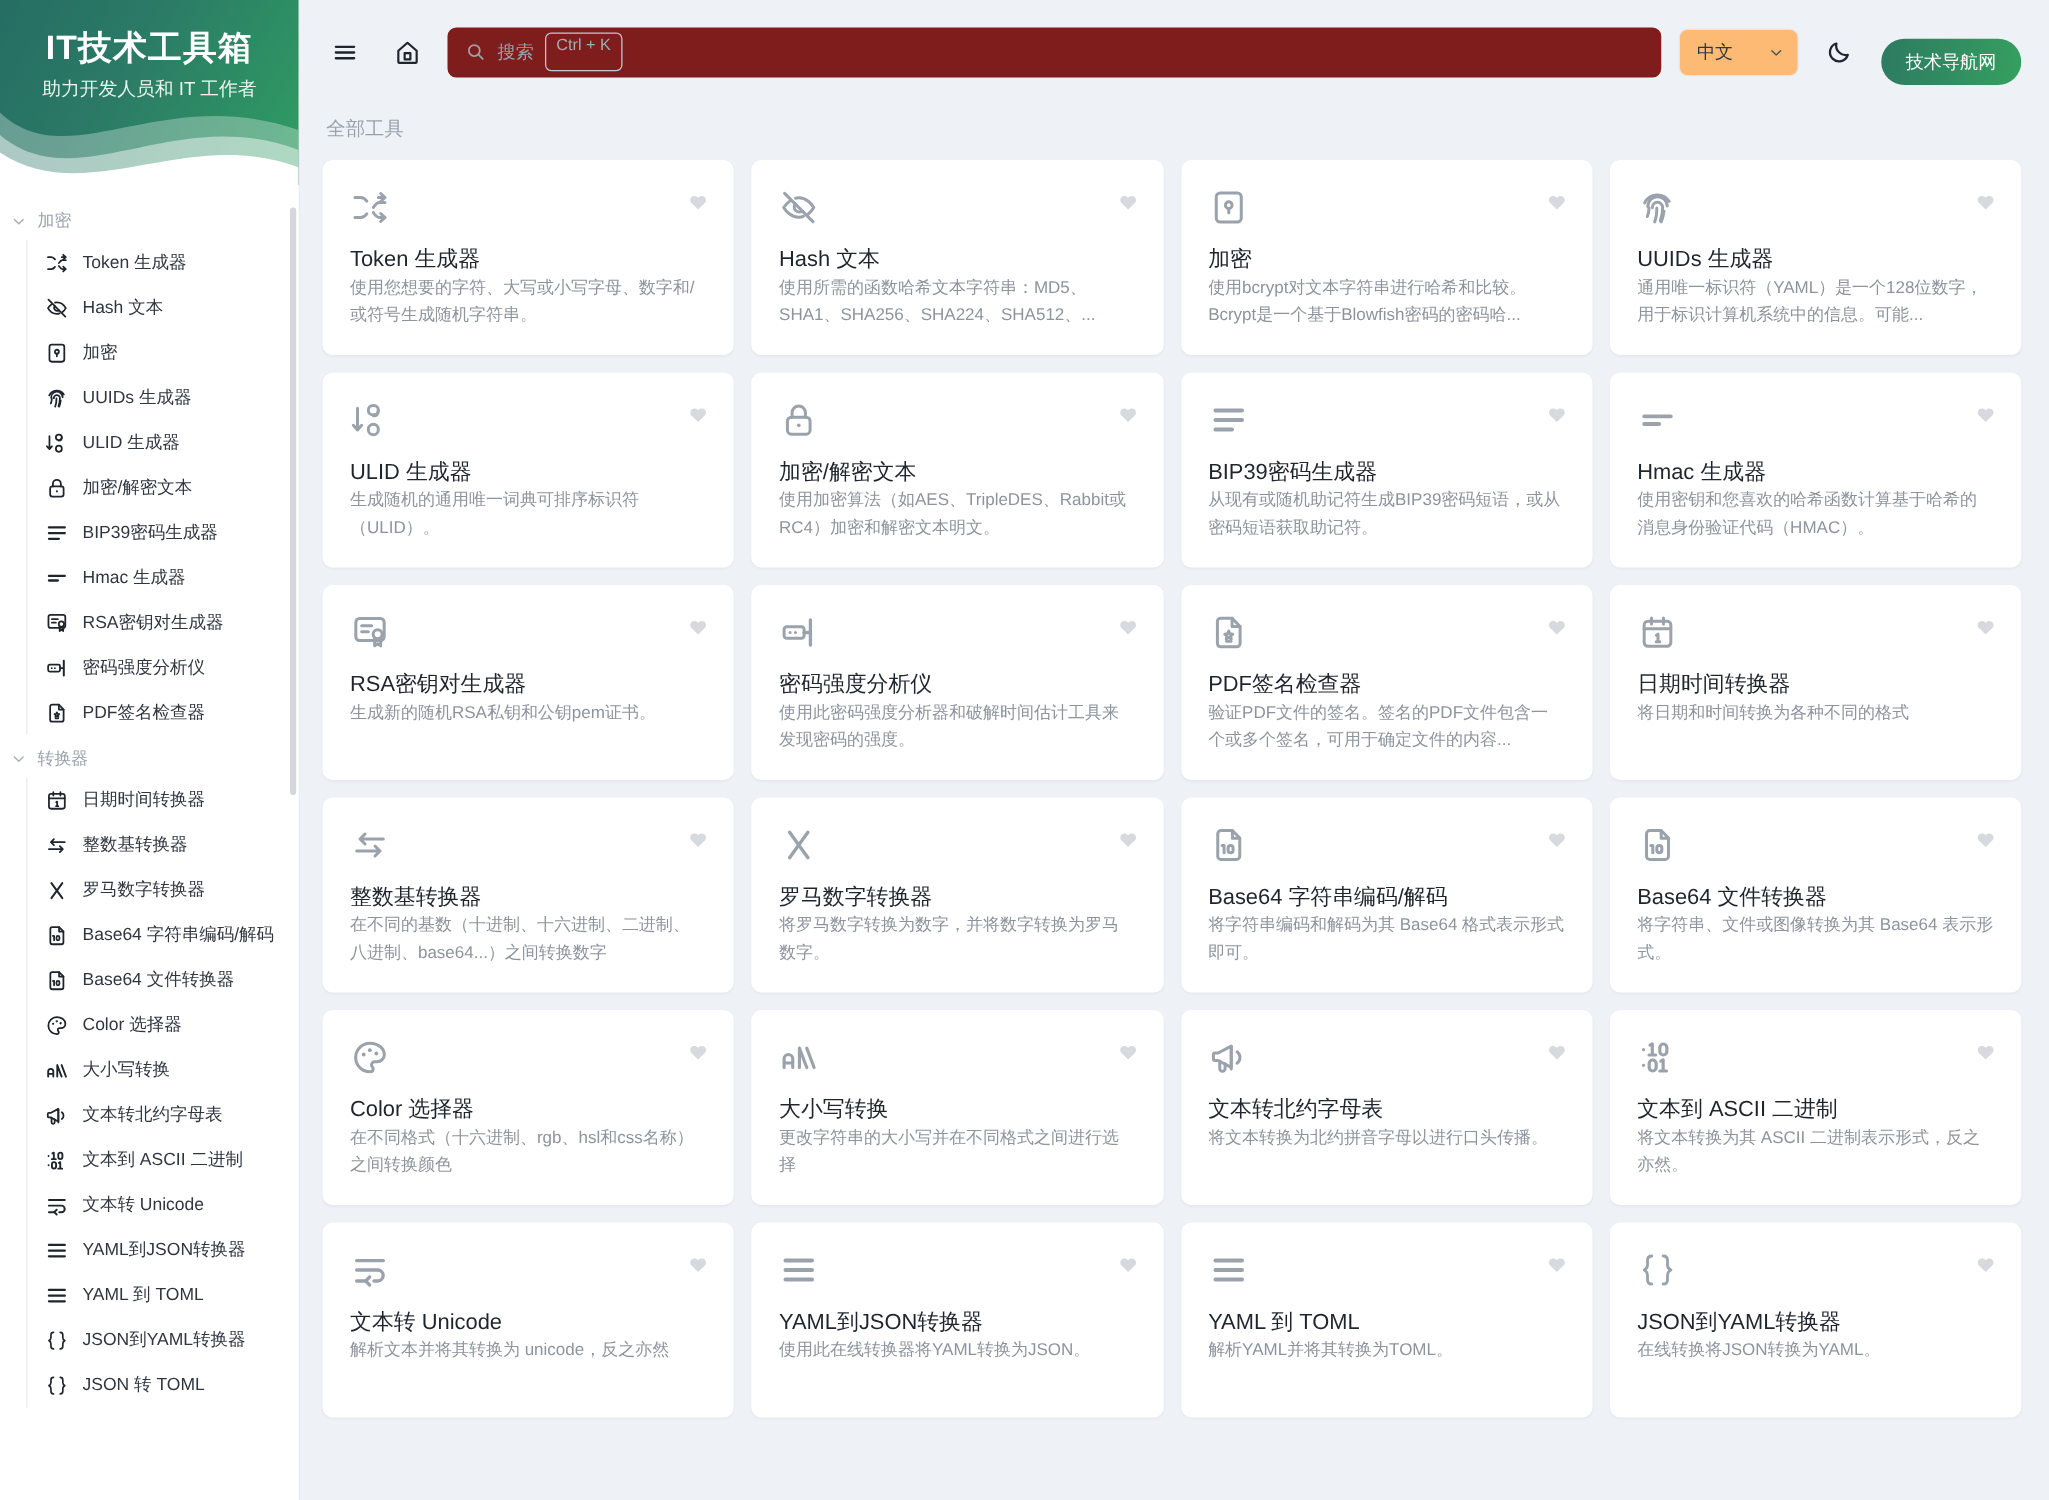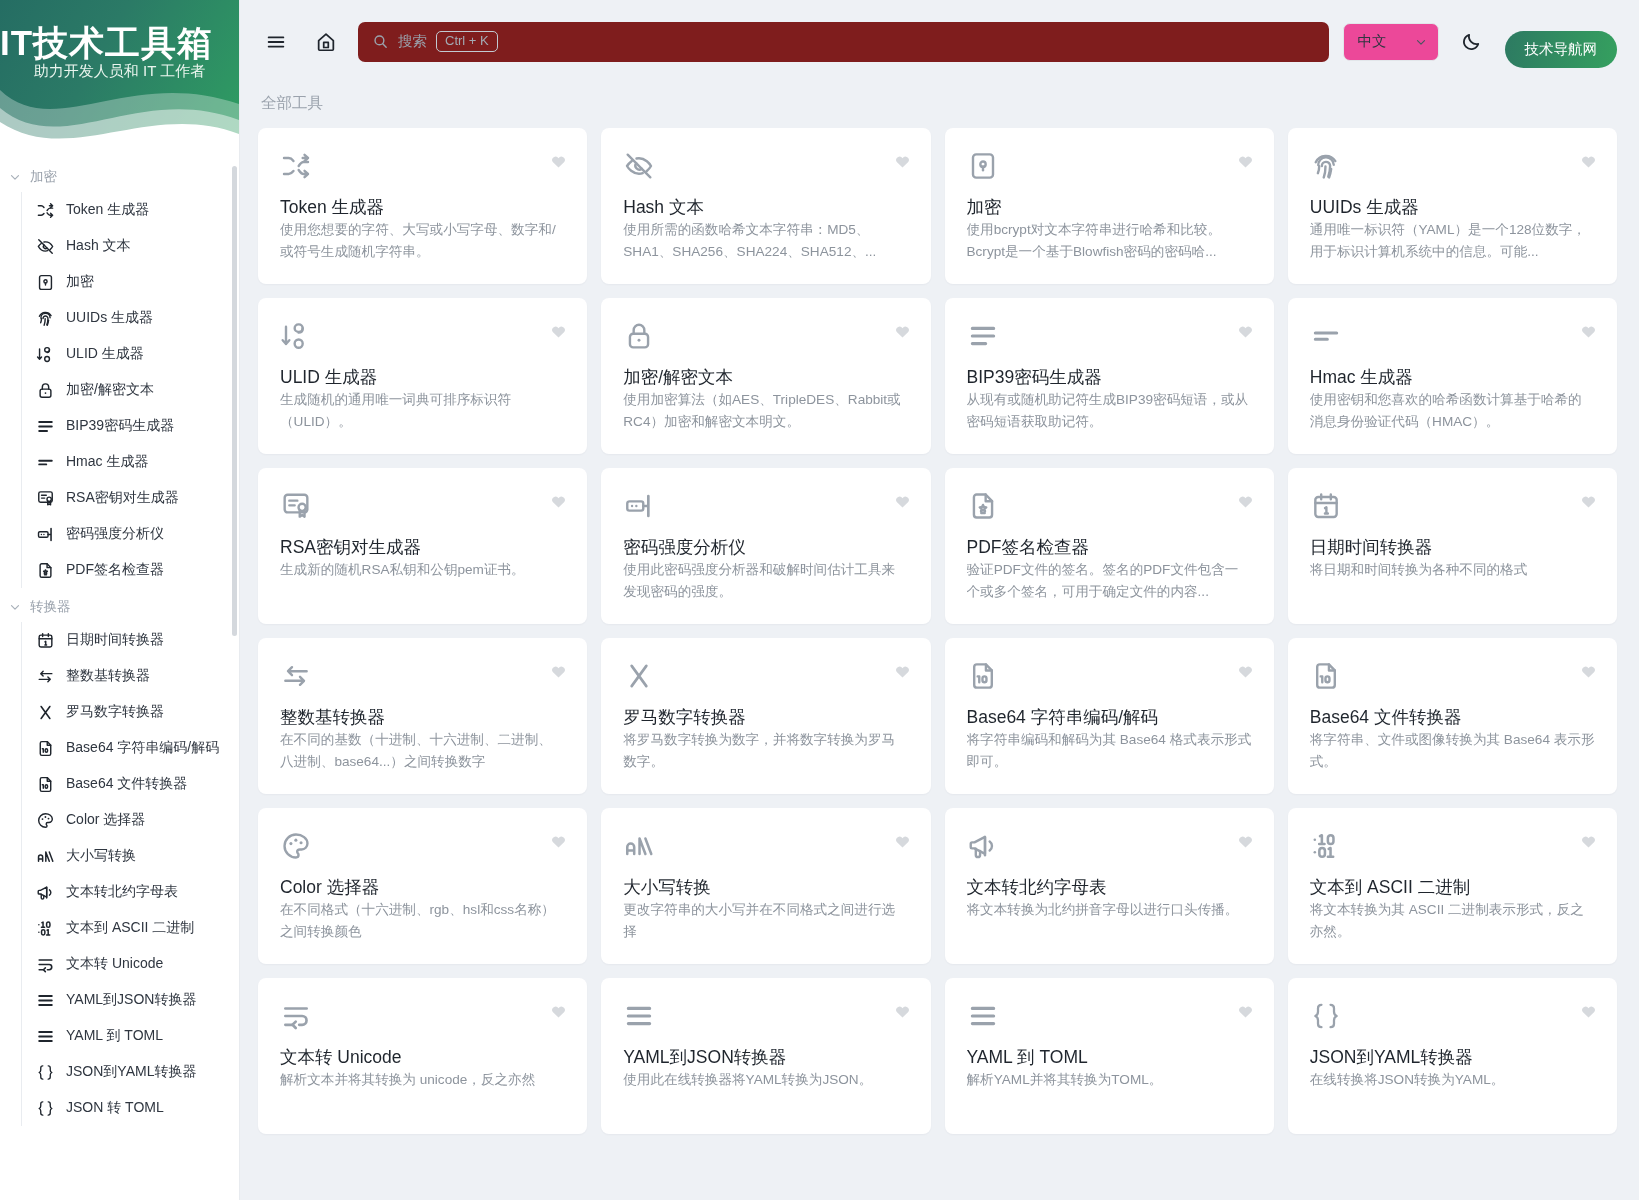--- a/index.html
+++ b/index.html
@@ -20,23 +20,23 @@
     border-right: 1px solid #e8ebef;
   }
   .brand {
     position: relative;
     height: 148px;
     background: linear-gradient(120deg, #256d63 0%, #2b7a66 40%, #2f9e62 100%);
     overflow: hidden;
   }
   .brand-title {
     position: absolute; left: 0; right: 0; top: 20px;
-    text-align: left;
+    text-align: center;
     color: #ffffff;
-    font-size: 35px;
+    font-size: 27px;
     font-weight: bold;
     letter-spacing: 1px;
   }
   .brand-sub {
     position: absolute; left: 0; right: 0; top: 62px;
     text-align: center;
     color: #eaf5ee;
     font-size: 15px;
   }
   .brand-wave { position: absolute; left: 0; bottom: -2px; width: 100%; height: 86px; }
@@ -98,27 +98,27 @@
     cursor: text;
     min-width: 0;
   }
   .search .sicon { width: 17px; height: 17px; color: #9aa2ac; flex: 0 0 17px; }
   .search .sph { color: #9aa2ac; font-size: 14.5px; }
   .kbd {
     border: 1px solid #c2c9d1;
     border-radius: 5px;
     color: #a3abb4;
     font-size: 13px;
-    padding: 2px 8px 2px;
+    padding: 2px 8px 12px;
     line-height: 1.15;
   }
 
   .lang {
     width: 96px; height: 38px; flex: 0 0 96px;
-    background: #ec4899; border: 1px solid #e2e6ea;
+    background: #fdba74; border: 1px solid #e2e6ea;
     border-radius: 7px;
     display: flex; align-items: center; justify-content: space-between;
     padding: 0 10px 0 14px;
     font-size: 14.5px; color: #2f3640;
     cursor: pointer;
   }
   .lang .chev { width: 14px; height: 14px; color: #4b5560; }
 
   .moon-btn { width: 38px; height: 38px; flex: 0 0 38px; display:flex; align-items:center; justify-content:center; cursor:pointer; border-radius:7px; }
   .moon-btn svg { width: 23px; height: 23px; color: #1f252d; }

